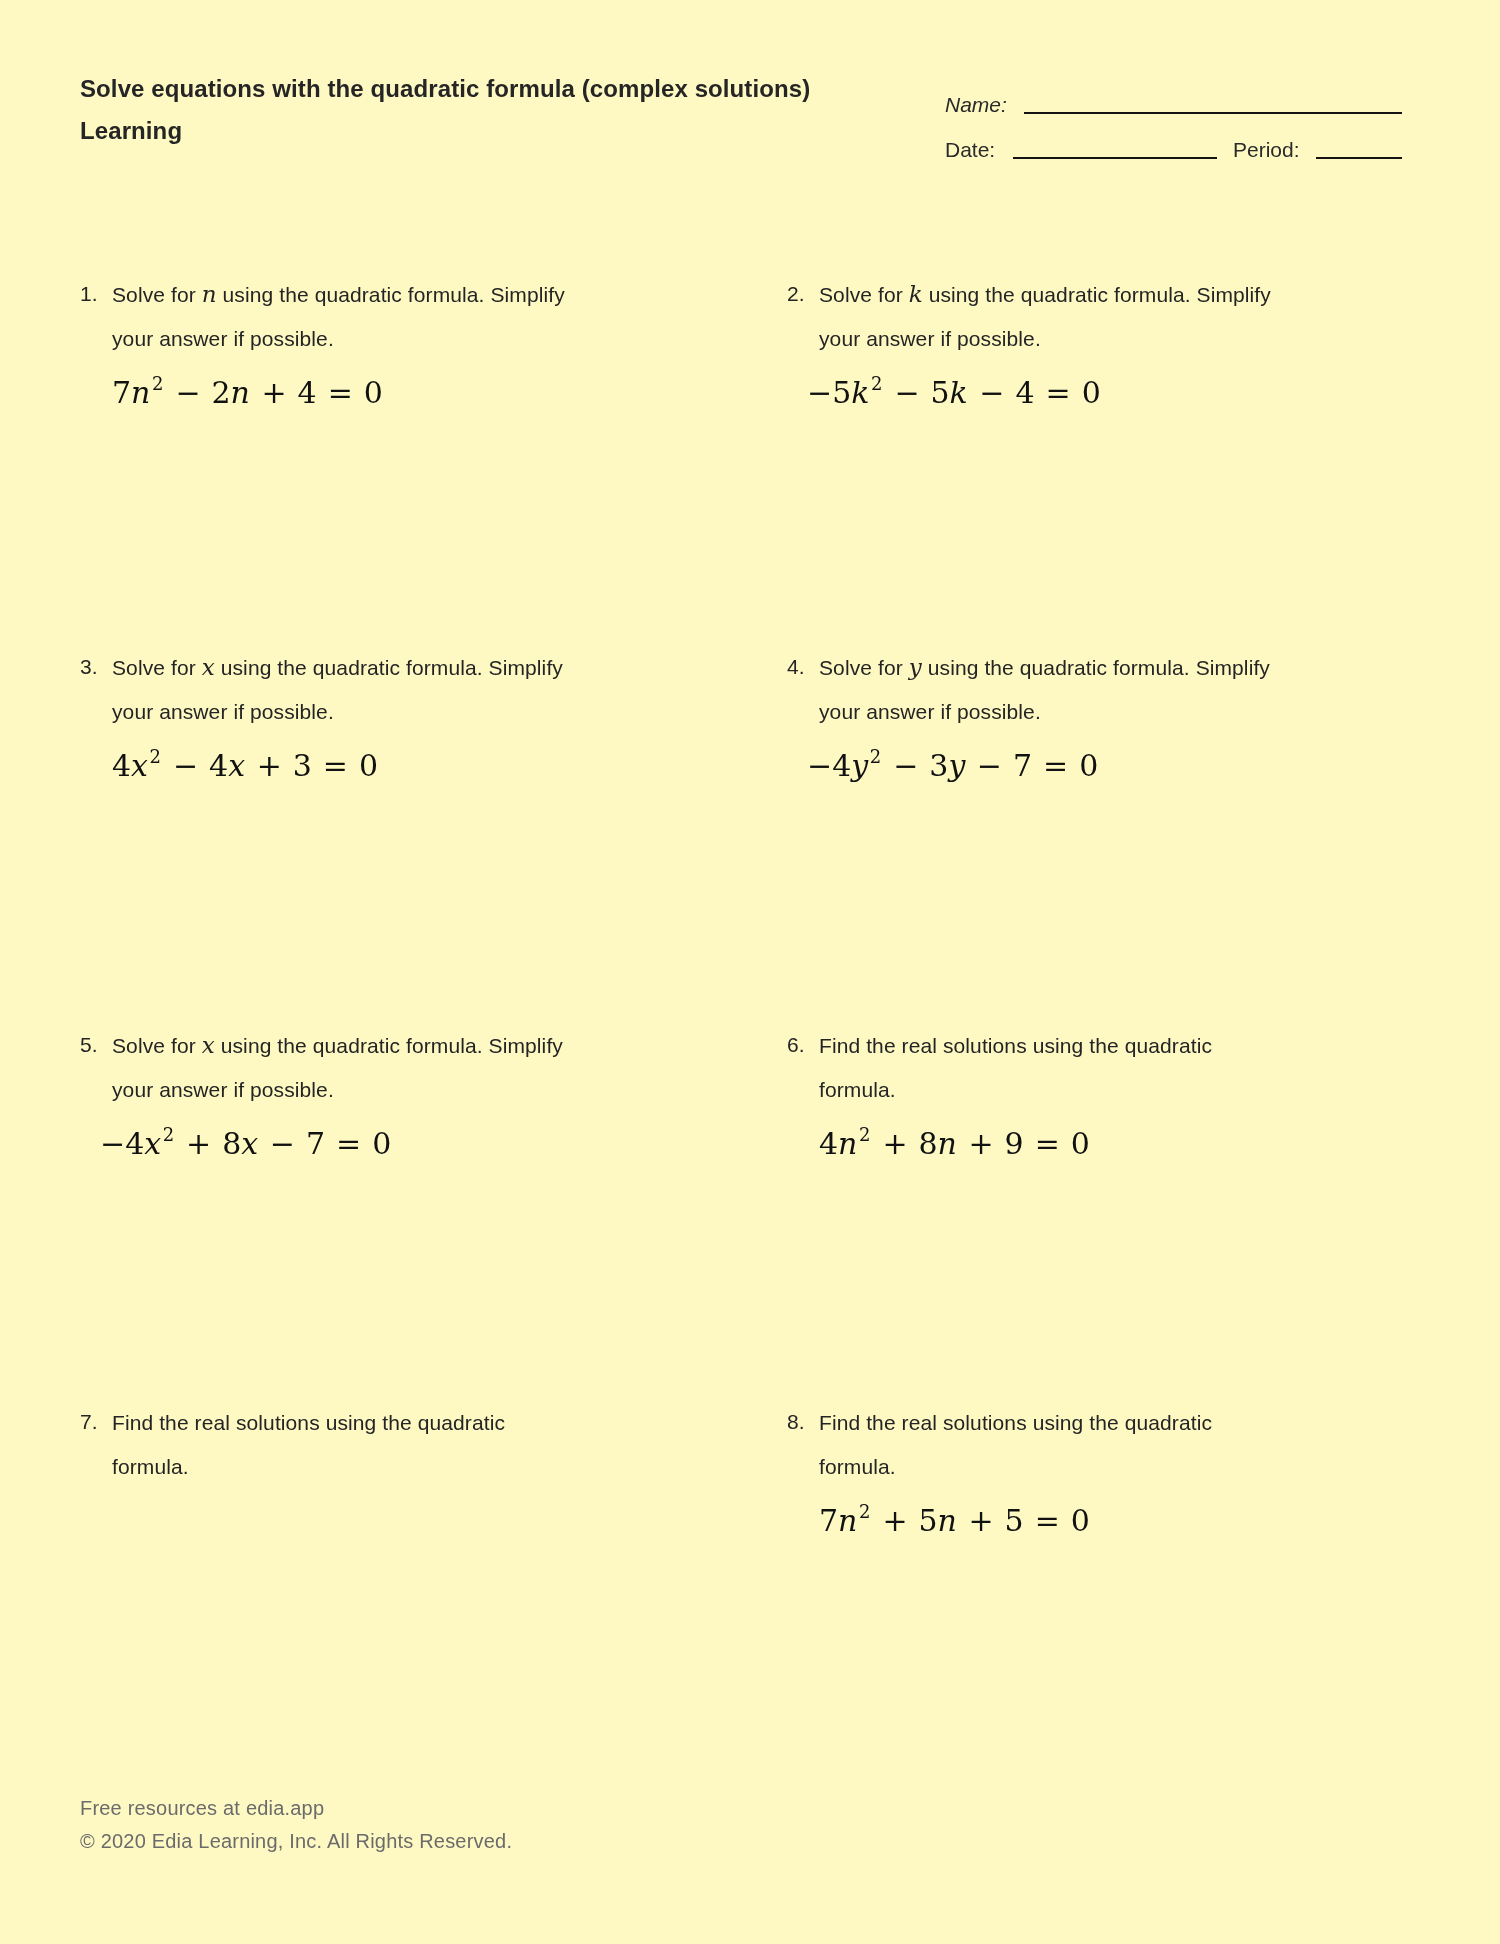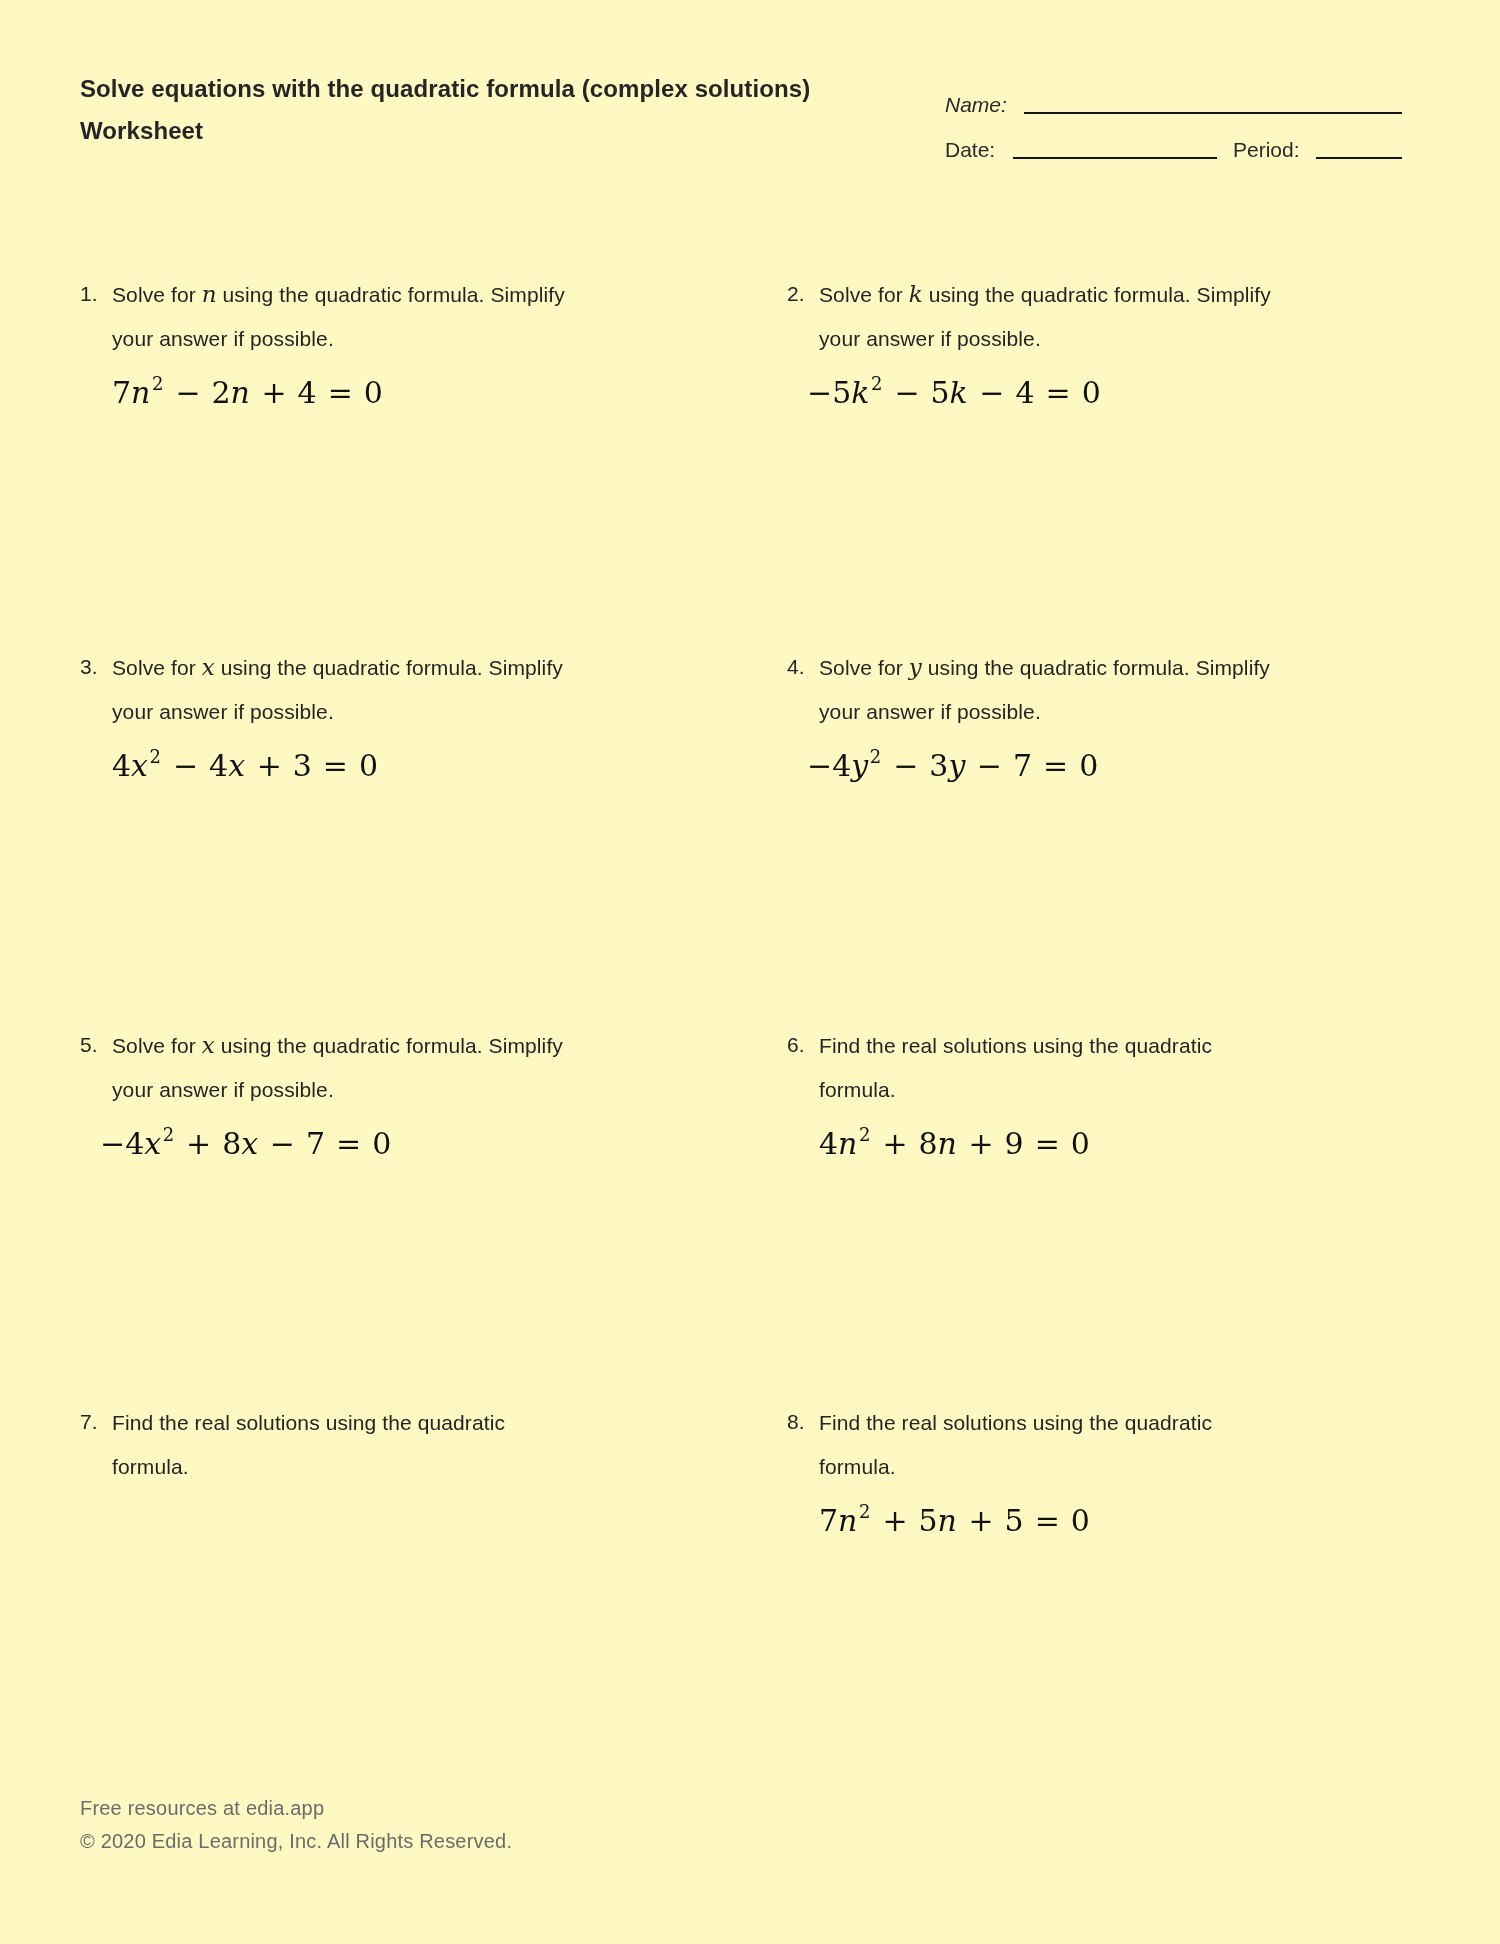--- a/index.html
+++ b/index.html
@@ -71,21 +71,21 @@
     font-size:20px;line-height:33px;color:#6b6b6b;letter-spacing:.2px;
   }
 </style>
 </head>
 <body>
 
 <div class="page">
 
   <div class="title-block">
     <div class="title-line">Solve equations with the quadratic formula (complex solutions)</div>
-    <div class="title-line">Worksheet</div>
+    <div class="title-line">Learning</div>
   </div>
 
   <span class="fill-label" style="left:945px;top:93px;font-style:italic;">Name:</span>
   <span class="fill-line" style="left:1024px;top:94px;width:378px;"></span>
 
   <span class="fill-label" style="left:945px;top:138px;">Date:</span>
   <span class="fill-line" style="left:1013px;top:139px;width:204px;"></span>
 
   <span class="fill-label" style="left:1233px;top:138px;">Period:</span>
   <span class="fill-line" style="left:1316px;top:139px;width:86px;"></span>

